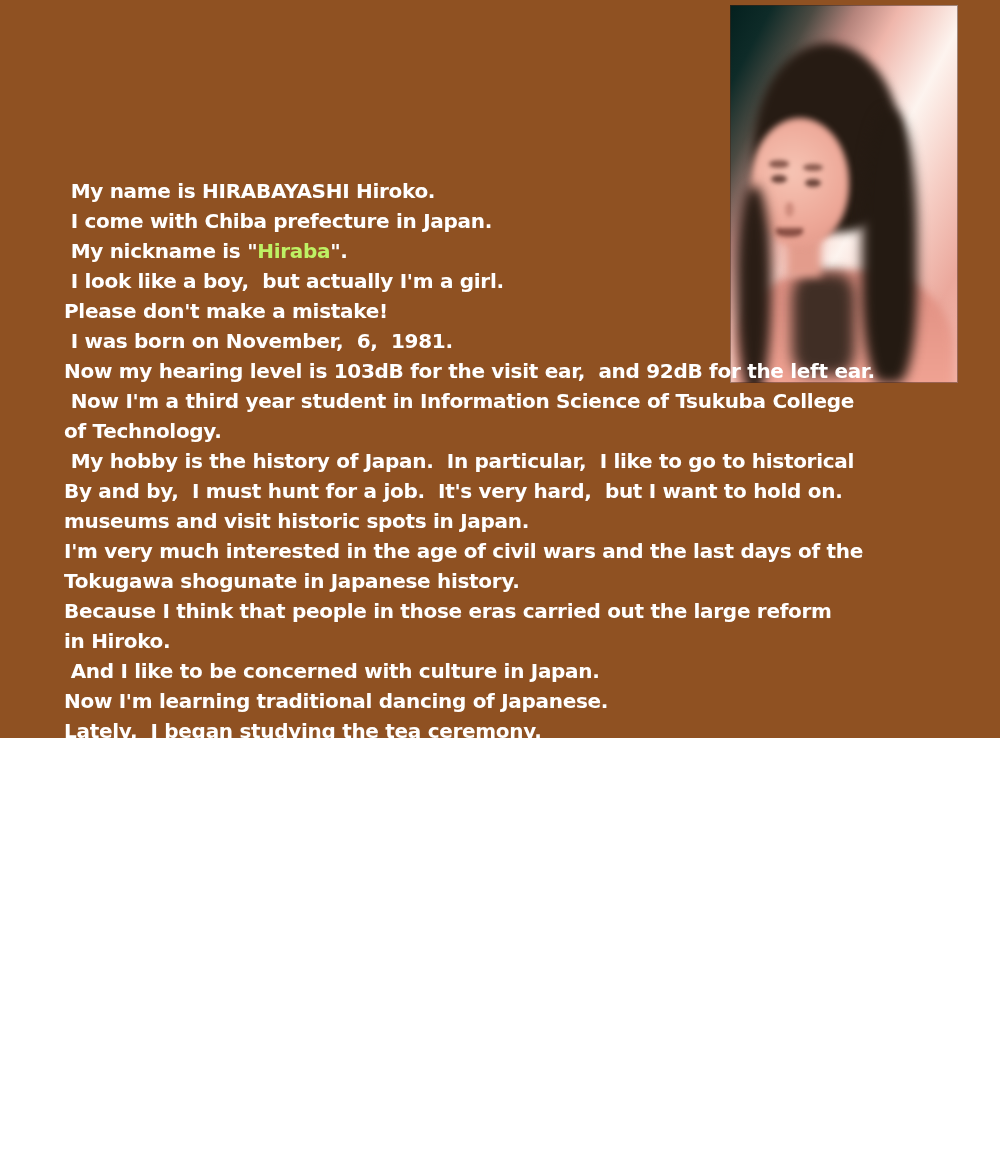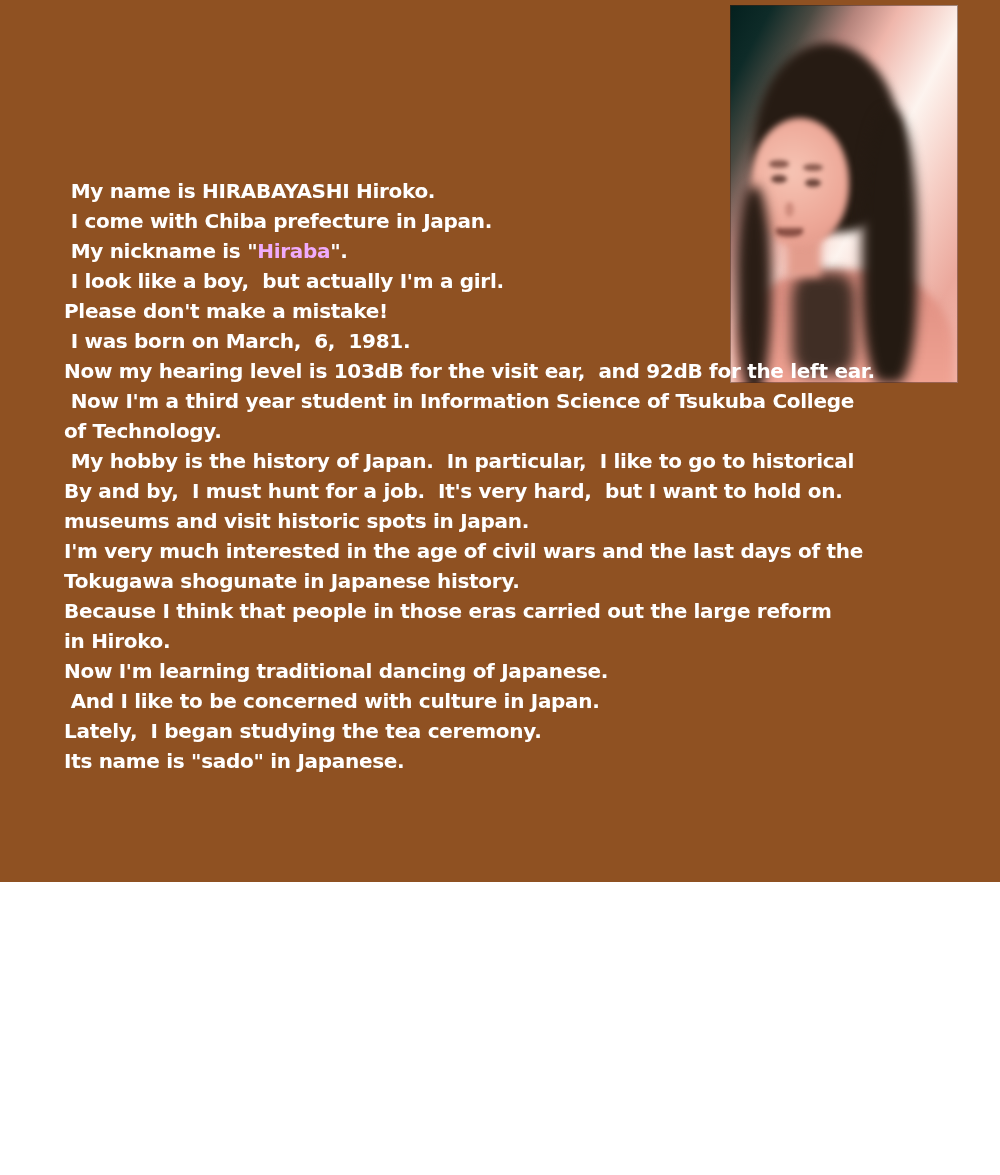--- a/index.html
+++ b/index.html
@@ -13,40 +13,40 @@
     height: 1175px;
     background: #ffffff;
     overflow: hidden;
     font-family: "DejaVu Sans", sans-serif;
   }
   .panel {
     position: absolute;
     left: 0;
     top: 0;
     width: 1000px;
-    height: 882px;
+    height: 738px;
     background: #8f5122;
   }
   .bio {
     position: absolute;
     left: 0;
     top: 176px;
     padding-left: 64px;
     color: #ffffff;
     font-size: 20px;
     font-weight: 700;
     line-height: 30px;
     letter-spacing: -0.3px;
   }
   .bio-line {
     white-space: pre;
     height: 30px;
   }
   .nickname {
-    color: #f0abfc;
+    color: #bef264;
   }
   
   .photo {
     position: absolute;
     left: 730px;
     top: 5px;
     width: 228px;
     height: 378px;
     overflow: hidden;
     background: linear-gradient(118deg,
@@ -130,31 +130,31 @@
       <div class="shape hair-right"></div>
       <div class="photo-frame"></div>
     </div>
 
     <div class="bio">
       <div class="bio-line"> My name is HIRABAYASHI Hiroko.</div>
       <div class="bio-line"> I come with Chiba prefecture in Japan.</div>
       <div class="bio-line"><span> My nickname is "</span><span class="nickname">Hiraba</span><span>".</span></div>
       <div class="bio-line"> I look like a boy,  but actually I'm a girl.</div>
       <div class="bio-line">Please don't make a mistake!</div>
-      <div class="bio-line"> I was born on March,  6,  1981.</div>
+      <div class="bio-line"> I was born on November,  6,  1981.</div>
       <div class="bio-line">Now my hearing level is 103dB for the visit ear,  and 92dB for the left ear.</div>
       <div class="bio-line"> Now I'm a third year student in Information Science of Tsukuba College</div>
       <div class="bio-line">of Technology.</div>
       <div class="bio-line"> My hobby is the history of Japan.  In particular,  I like to go to historical</div>
       <div class="bio-line">By and by,  I must hunt for a job.  It's very hard,  but I want to hold on.</div>
       <div class="bio-line">museums and visit historic spots in Japan.</div>
       <div class="bio-line">I'm very much interested in the age of civil wars and the last days of the</div>
       <div class="bio-line">Tokugawa shogunate in Japanese history.</div>
       <div class="bio-line">Because I think that people in those eras carried out the large reform</div>
       <div class="bio-line">in Hiroko.</div>
+      <div class="bio-line"> And I like to be concerned with culture in Japan.</div>
       <div class="bio-line">Now I'm learning traditional dancing of Japanese.</div>
-      <div class="bio-line"> And I like to be concerned with culture in Japan.</div>
       <div class="bio-line">Lately,  I began studying the tea ceremony.</div>
       <div class="bio-line">Its name is "sado" in Japanese.</div>
     </div>
 
   </div>
 </div>
 
 </body></html>

